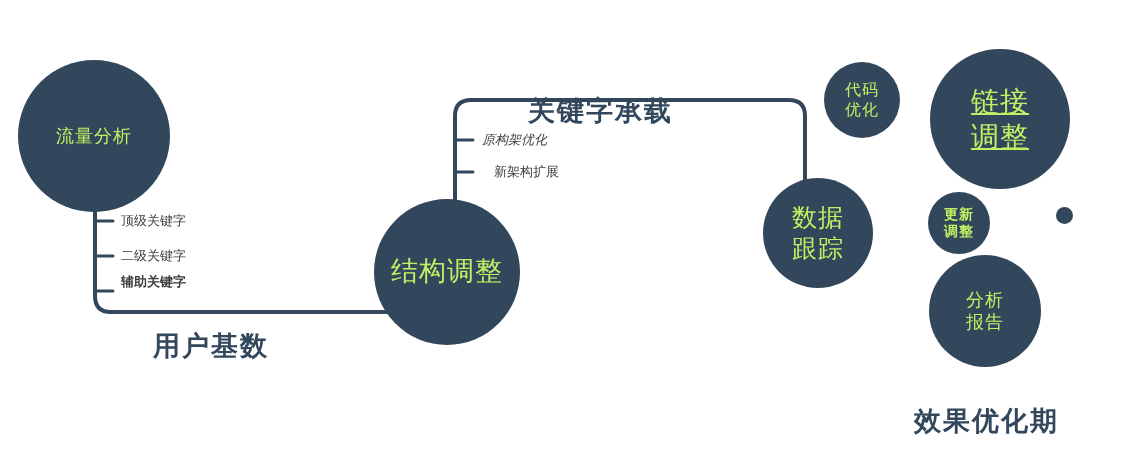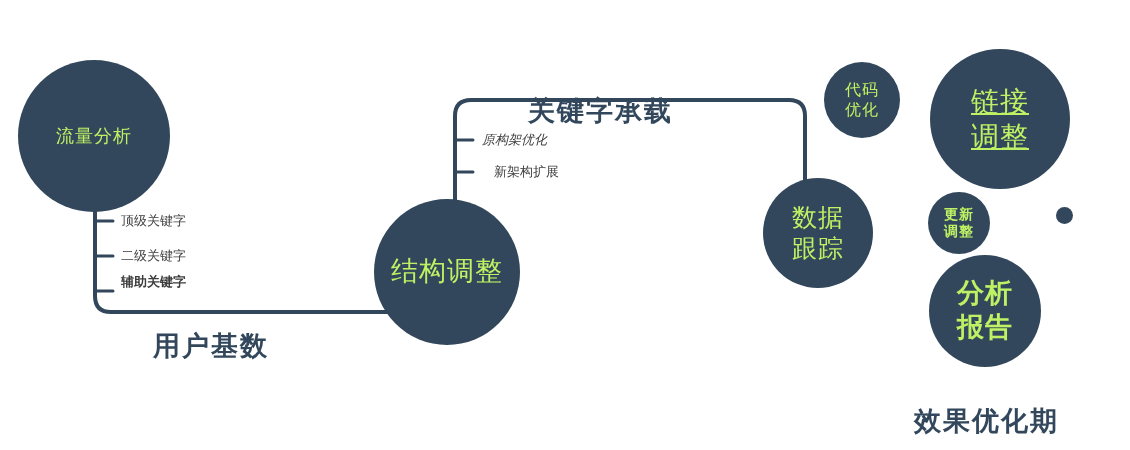--- a/index.html
+++ b/index.html
@@ -95,18 +95,18 @@
 优化</div>
 
   <div class="node" style="left:930px;top:49px;width:140px;height:140px;font-size:28px;text-decoration:underline;">链接
 调整</div>
 
   <div class="node" style="left:928px;top:192px;width:62px;height:62px;font-size:14px;font-weight:bold;">更新
 调整</div>
 
   <div class="dot" style="left:1056px;top:207px;width:17px;height:17px;"></div>
 
-  <div class="node" style="left:929px;top:255px;width:112px;height:112px;font-size:27px;font-weight:bold;">分析
+  <div class="node" style="left:929px;top:255px;width:112px;height:112px;font-size:18px;font-weight:normal;">分析
 报告</div>
 
   <div class="footer-label" style="left:889px;top:403px;margin-left:25px;">效果优化期</div>
 
 </div>
 
 </body></html>

